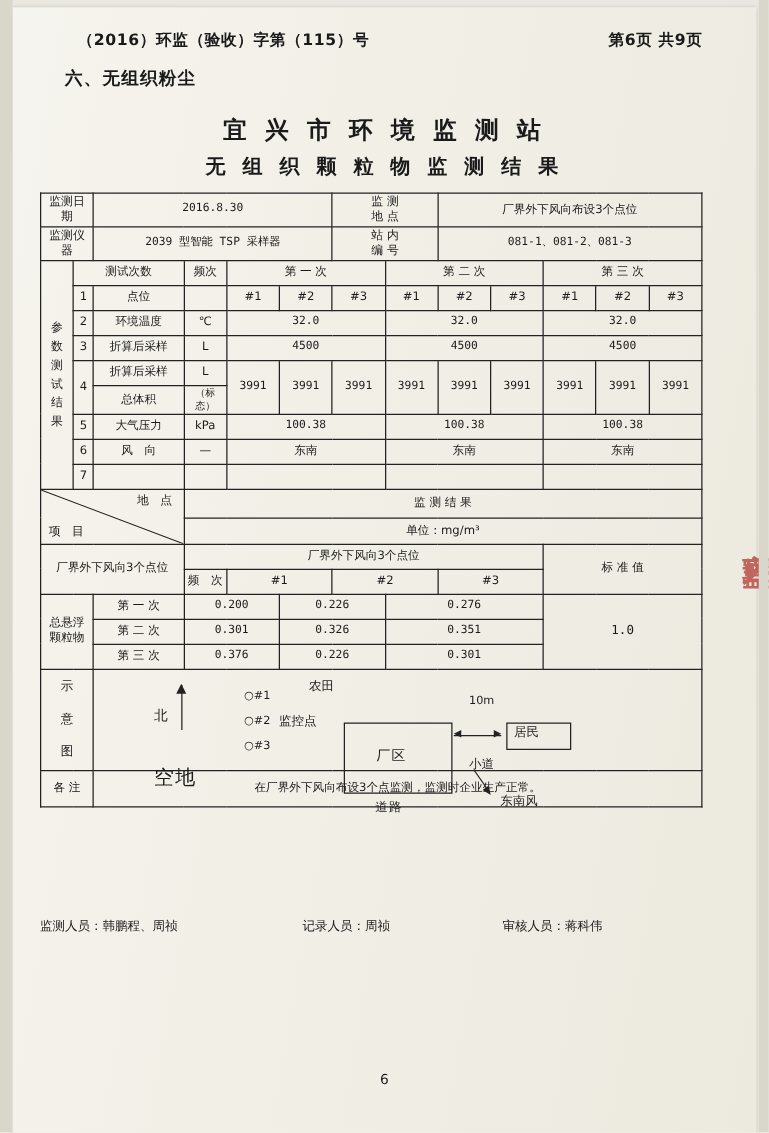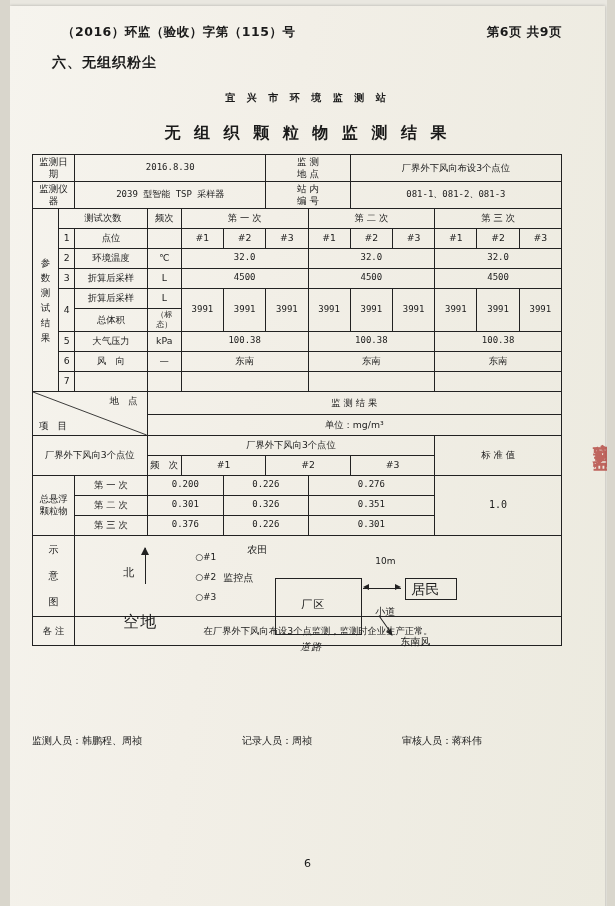--- a/index.html
+++ b/index.html
@@ -30,21 +30,21 @@
   }
   .hdr .left{letter-spacing:.5px;}
   .hdr .right{letter-spacing:.5px;}
 
   .sect-title{
     position:absolute;left:42px;top:48px;
     font-size:14px;font-weight:bold;letter-spacing:1px;
   }
   .doc-title1{
     position:absolute;left:0;top:85px;width:100%;text-align:center;
-    font-size:10px;font-weight:bold;letter-spacing:4px;
+    font-size:19px;font-weight:bold;letter-spacing:4px;
   }
   .doc-title2{
     position:absolute;left:0;top:117px;width:100%;text-align:center;
     font-size:16px;font-weight:bold;letter-spacing:4px;
   }
 
   
   table.main{
     position:absolute;left:22px;top:148px;width:530px;
     border-collapse:collapse;
@@ -90,27 +90,27 @@
   .schem .nongtian{position:absolute;left:172px;top:8px;font-size:10px;}
   .schem .jiankong{position:absolute;left:148px;top:36px;font-size:10px;}
   .schem .factory{
     position:absolute;left:200px;top:42px;width:85px;height:55px;
     border:1px solid #222;
   }
   .schem .factory-lbl{position:absolute;left:226px;top:62px;font-size:11px;letter-spacing:1px;}
   .schem .resid{
     position:absolute;left:330px;top:42px;width:50px;height:20px;border:1px solid #222;
   }
-  .schem .resid-lbl{position:absolute;left:336px;top:45px;font-size:14px;}
+  .schem .resid-lbl{position:absolute;left:336px;top:45px;font-size:10px;}
   .schem .tenm{position:absolute;left:300px;top:20px;font-size:9px;}
   .schem .darrow{position:absolute;left:288px;top:52px;width:38px;height:1px;background:#222;}
   .schem .darrow:before{content:"";position:absolute;left:0;top:-3.5px;border-top:3.5px solid transparent;border-bottom:3.5px solid transparent;border-right:6px solid #222;}
   .schem .darrow:after{content:"";position:absolute;right:0;top:-3.5px;border-top:3.5px solid transparent;border-bottom:3.5px solid transparent;border-left:6px solid #222;}
   .schem .xiaodao{position:absolute;left:300px;top:70px;font-size:10px;}
-  .schem .road{position:absolute;left:225px;top:105px;font-size:10px;letter-spacing:1px;font-style:italic;}
+  .schem .road{position:absolute;left:225px;top:105px;font-size:10px;letter-spacing:1px;}
   .schem .wind{position:absolute;left:325px;top:100px;font-size:10px;}
   .schem .windarrow{position:absolute;left:310px;top:78px;width:1px;height:22px;background:#222;transform:rotate(-35deg);}
   .schem .windarrow:after{
     content:"";position:absolute;left:-3.5px;bottom:-2px;
     border-left:3.5px solid transparent;border-right:3.5px solid transparent;
     border-top:7px solid #222;
   }
 
   
   .sig{

